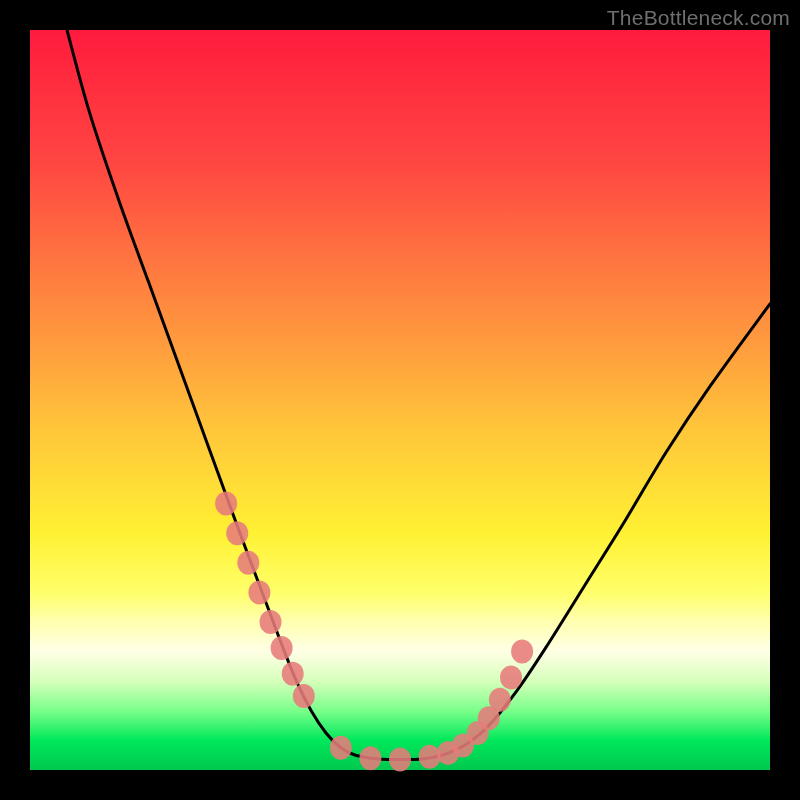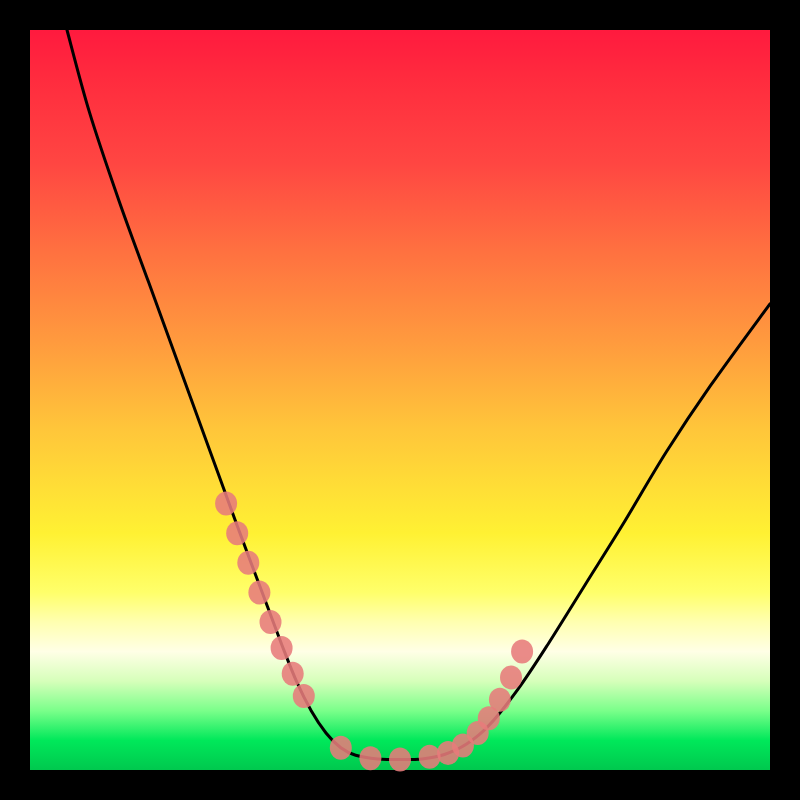--- a/index.html
+++ b/index.html
@@ -87,13 +87,14 @@
         <ellipse cx="418.1" cy="723.0" rx="11" ry="12" fill="#e77b7b" fill-opacity="0.88"></ellipse>
         <ellipse cx="432.9" cy="715.6" rx="11" ry="12" fill="#e77b7b" fill-opacity="0.88"></ellipse>
         <ellipse cx="447.7" cy="703.0" rx="11" ry="12" fill="#e77b7b" fill-opacity="0.88"></ellipse>
         <ellipse cx="458.8" cy="688.2" rx="11" ry="12" fill="#e77b7b" fill-opacity="0.88"></ellipse>
         <ellipse cx="469.9" cy="669.7" rx="11" ry="12" fill="#e77b7b" fill-opacity="0.88"></ellipse>
         <ellipse cx="481.0" cy="647.5" rx="11" ry="12" fill="#e77b7b" fill-opacity="0.88"></ellipse>
         <ellipse cx="492.1" cy="621.6" rx="11" ry="12" fill="#e77b7b" fill-opacity="0.88"></ellipse>
       </g>
   </svg>
 
+  <div class="watermark">TheBottleneck.com</div>
 </div>
 
 </body></html>

